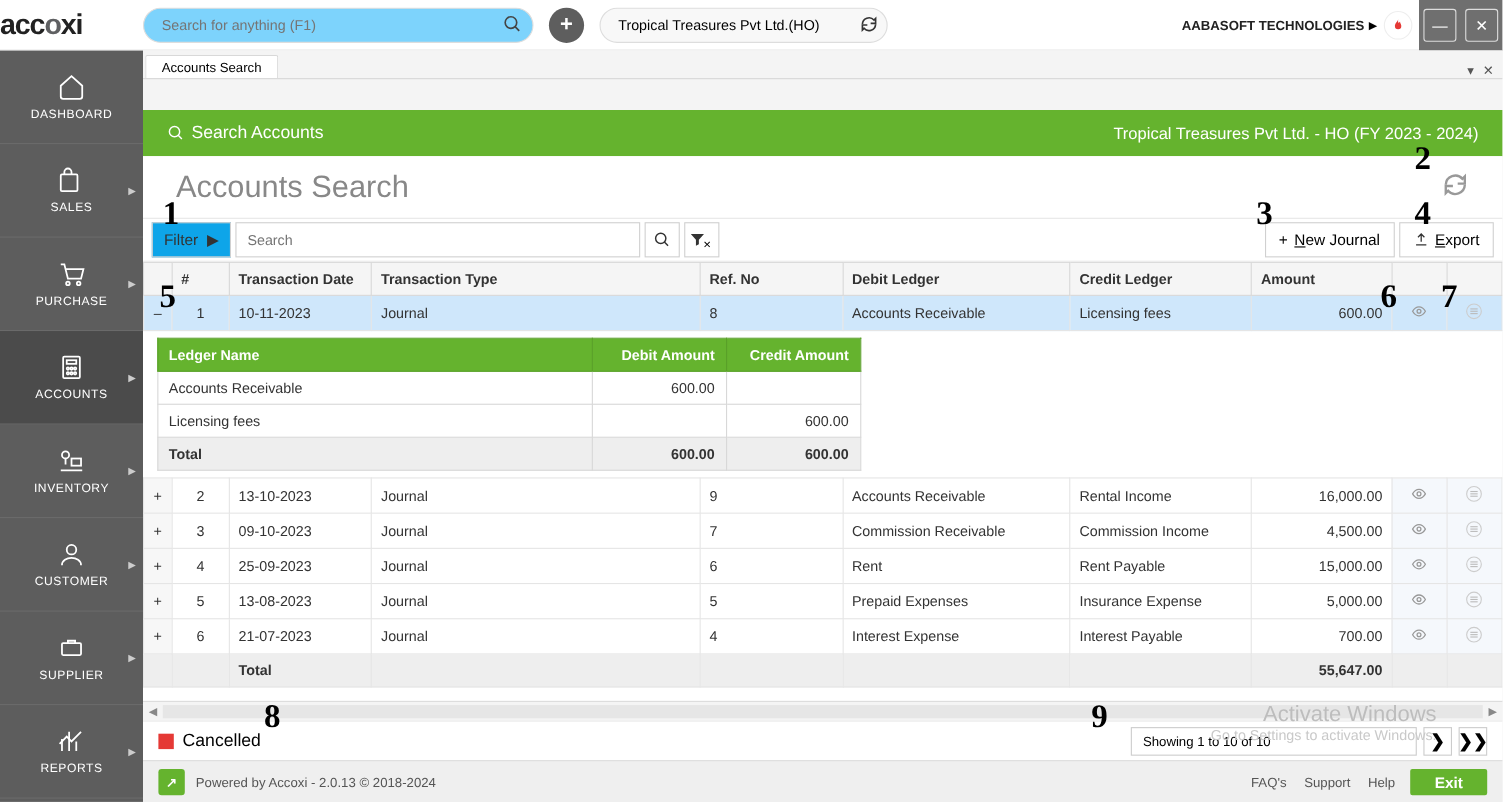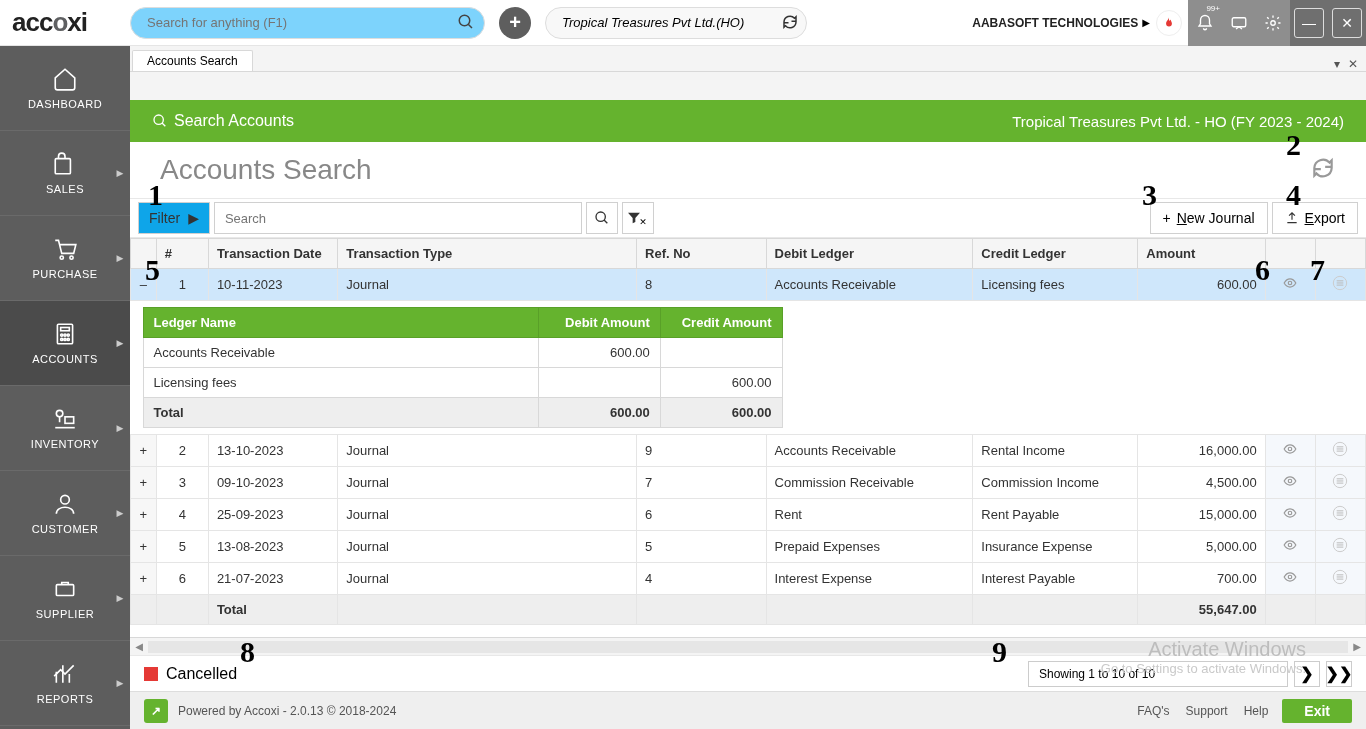--- a/index.html
+++ b/index.html
@@ -1,26 +1,26 @@
 <!DOCTYPE html>
 <html><head>
 <meta charset="utf-8">
 <style>
 * { box-sizing: border-box; margin: 0; padding: 0; font-family: "Segoe UI", Arial, sans-serif; }
 body { background: #fff; width: 1366px; height: 729px; overflow: hidden; position: relative; }
 
 
 .topbar { height: 46px; display: flex; align-items: center; background: #fff; border-bottom: 1px solid #e5e5e5; }
-.logo { width: 130px; padding-left: 12px; font-size: 26px; font-weight: 700; letter-spacing: -1px; color: #222; }
+.logo { width: 130px; font-size: 26px; font-weight: 700; letter-spacing: -1px; color: #222; }
 .logo .o { color: #5f6062; }
 .search-wrap { position: relative; flex: 0 0 355px; }
 .search-wrap input { width: 100%; height: 32px; border: 1px solid #ddd; border-radius: 16px; padding: 0 36px 0 16px; font-size: 13px; background: #7dd3fc; }
 .search-wrap .sicon { position: absolute; right: 10px; top: 6px; color: #555; }
 .plusbtn { width: 32px; height: 32px; margin: 0 14px; background: #5e5e5e; border-radius: 50%; display: flex; align-items: center; justify-content: center; color: #fff; font-size: 20px; font-weight: 700; }
-.company-wrap { position: relative; flex: 0 0 262px; font-style: italic; }
+.company-wrap { position: relative; flex: 0 0 262px; }
 .company-wrap .pill { height: 32px; border: 1px solid #ddd; border-radius: 16px; display: flex; align-items: center; padding: 0 30px 0 16px; font-size: 13px; background: #f8f8f8; }
 .company-wrap .sync { position: absolute; right: 8px; top: 6px; }
 .spacer { flex: 1; }
 .org { font-size: 12px; font-weight: 700; color: #222; margin-right: 4px; }
 .org-caret { margin-right: 6px; font-size: 10px; }
 .flame { width: 26px; height: 26px; border-radius: 50%; background: #fff; border: 1px solid #eee; display: flex; align-items: center; justify-content: center; margin-right: 6px; }
 .topicons { display: flex; background: #8e8e8e; height: 46px; align-items: center; }
 .topicons .ti { width: 34px; height: 46px; display: flex; align-items: center; justify-content: center; color: #fff; position: relative; }
 .badge { position: absolute; top: 4px; right: 2px; font-size: 8px; color: #fff; }
 .winbtns { display: flex; background: #6f6f6f; height: 46px; align-items: center; }
@@ -133,41 +133,20 @@
         </svg>
     </span>
   </div>
   <div class="spacer"></div>
   <span class="org">AABASOFT TECHNOLOGIES</span>
   <span class="org-caret">▶</span>
   <div class="flame">
     <svg width="14" height="16" viewBox="0 0 24 24" fill="#e53935">
         <path d="M12 2c0 4-5 6-5 11a5 5 0 0 0 10 0c0-3-2-4-2-7 0 0-1 2-3 2 0-3 0-6 0-6z"></path>
       </svg>
-  </div>
-  <div class="topicons">
-    <div class="ti">
-      <svg width="18" height="18" viewBox="0 0 24 24" fill="none" stroke="#fff" stroke-width="1.8">
-          <path d="M6 8a6 6 0 0 1 12 0v5l2 3H4l2-3z"></path>
-          <path d="M10 19a2 2 0 0 0 4 0"></path>
-        </svg>
-      <span class="badge">99+</span>
-    </div>
-    <div class="ti">
-      <svg width="18" height="18" viewBox="0 0 24 24" fill="none" stroke="#fff" stroke-width="1.8">
-          <rect x="3" y="5" width="18" height="12" rx="2"></rect>
-          <path d="M8 20l4-3 4 3"></path>
-        </svg>
-    </div>
-    <div class="ti">
-      <svg width="18" height="18" viewBox="0 0 24 24" fill="none" stroke="#fff" stroke-width="1.8">
-          <circle cx="12" cy="12" r="3"></circle>
-          <path d="M12 2v3M12 19v3M4.2 4.2l2.1 2.1M17.7 17.7l2.1 2.1M2 12h3M19 12h3M4.2 19.8l2.1-2.1M17.7 6.3l2.1-2.1"></path>
-        </svg>
-    </div>
   </div>
   <div class="winbtns">
     <div class="wb">—</div>
     <div class="wb">✕</div>
   </div>
 </div>
 
 <div class="sidebar">
   <div class="navitem">
     <svg width="30" height="26" viewBox="0 0 24 24" fill="none" stroke="#fff" stroke-width="1.5">

